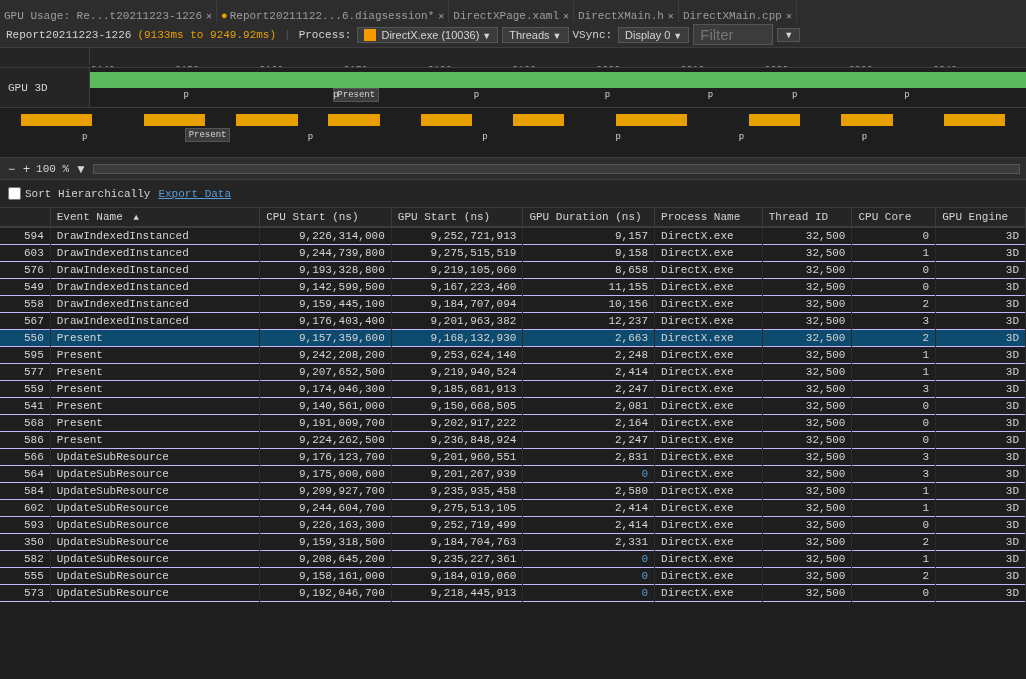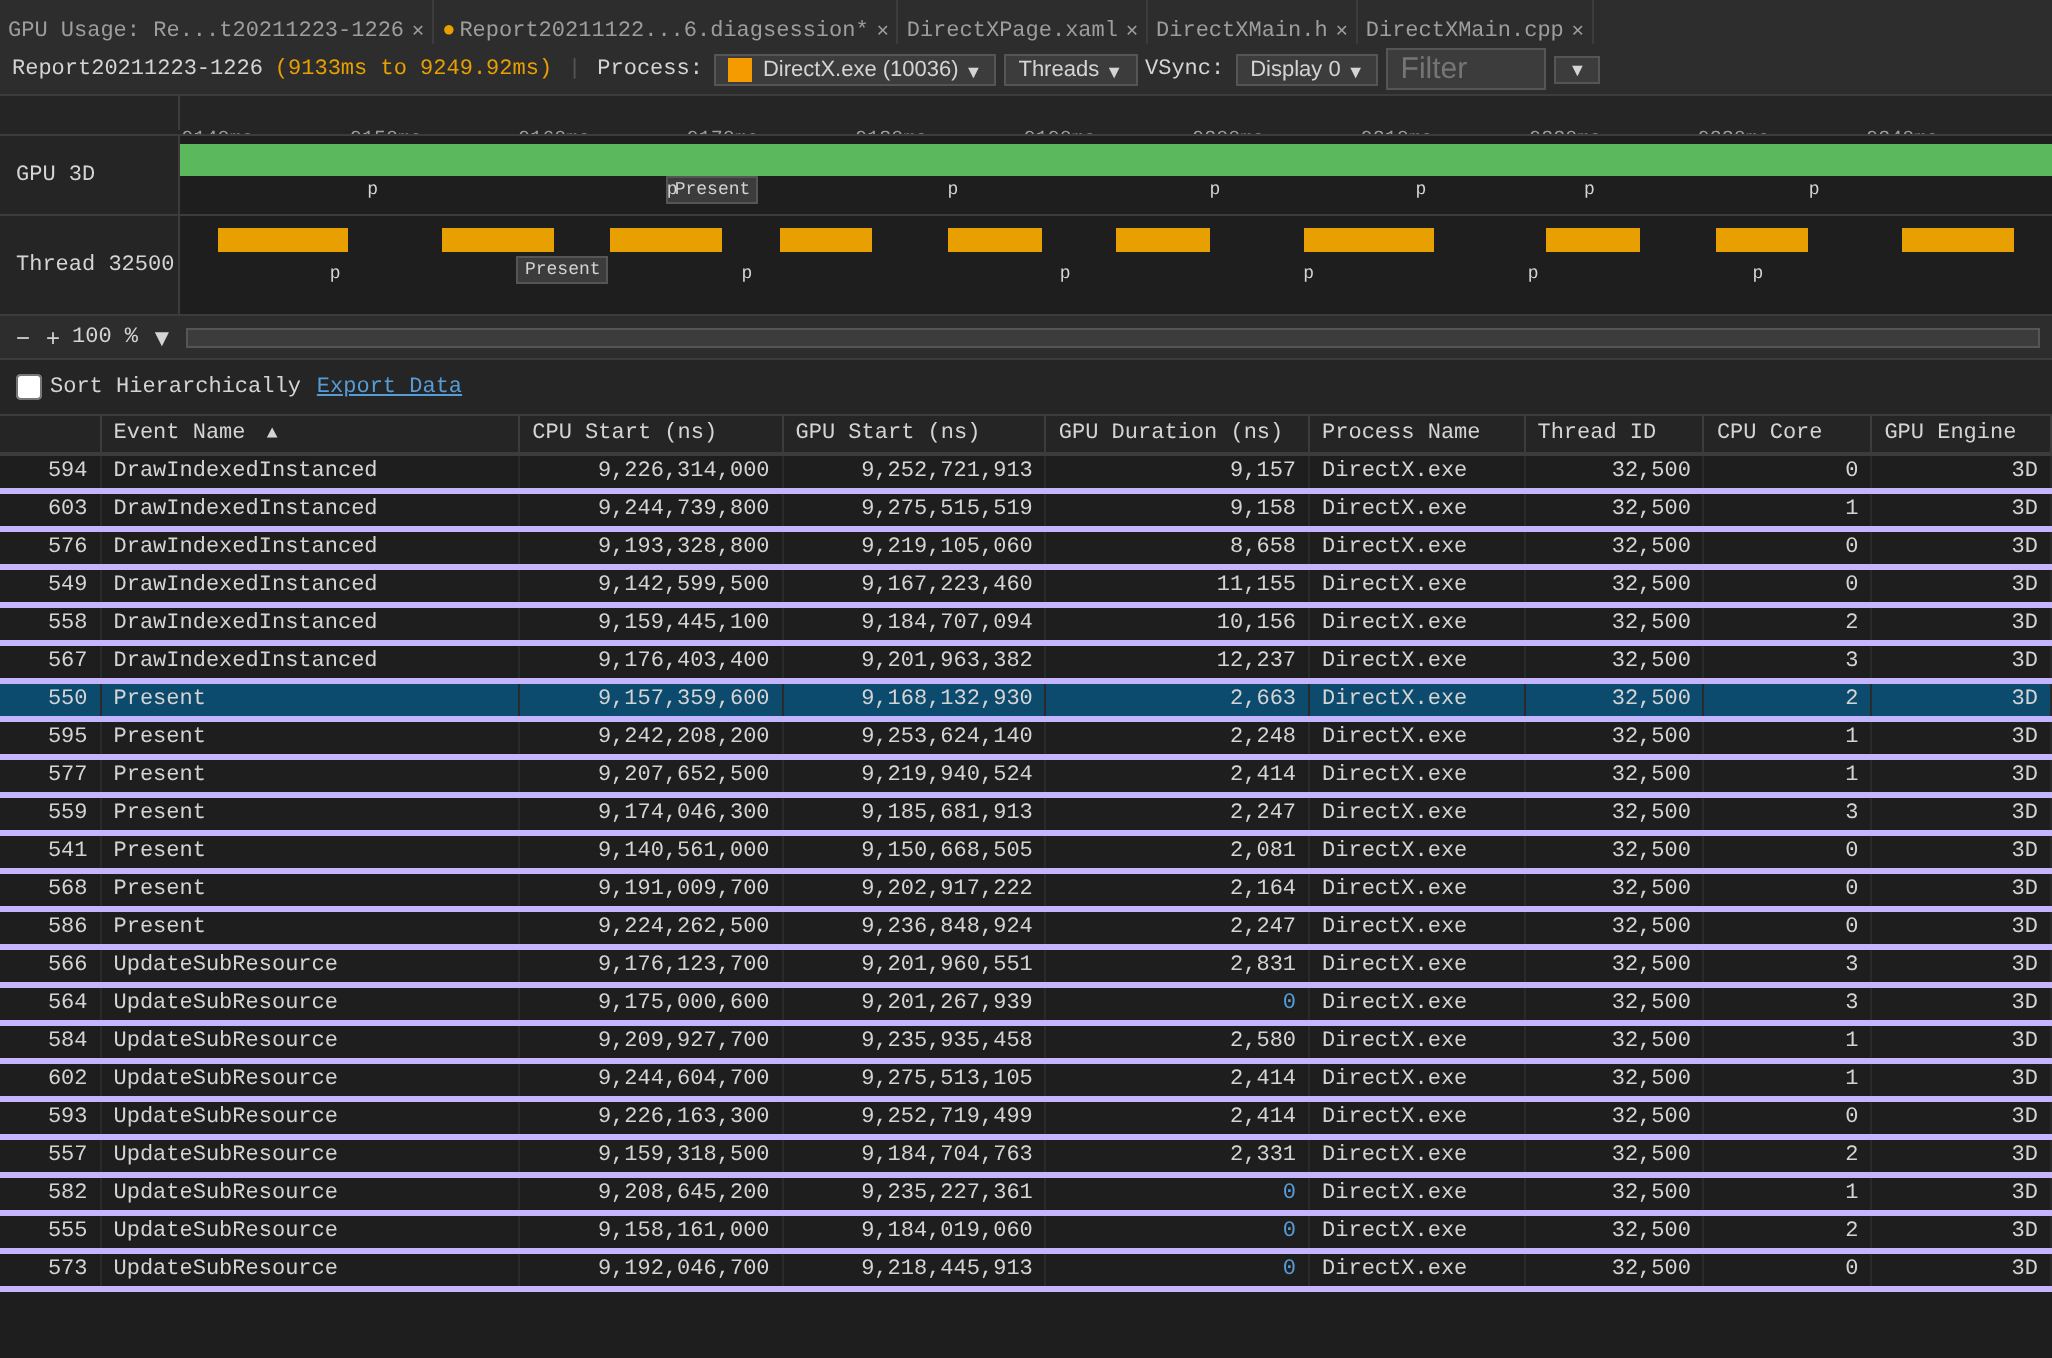--- a/index.html
+++ b/index.html
@@ -245,21 +245,21 @@
       padding: 3px 6px;
       text-align: left;
       border-bottom: 2px solid #3c3c3c;
       border-right: 1px solid #3c3c3c;
       color: #d4d4d4;
       font-weight: normal;
       white-space: nowrap;
       overflow: hidden;
     }
     tbody tr {
-      border-bottom: 3px solid #c4b5fd;
+      border-bottom: 1px solid #c4b5fd;
     }
     tbody tr.selected { background: #0c4a6e; }
     tbody td {
       padding: 2px 6px;
       border-right: 1px solid #2a2a2a;
       white-space: nowrap;
       overflow: hidden;
       text-overflow: ellipsis;
     }
     .td-number { text-align: right; }
@@ -367,21 +367,20 @@
       <span class="p-label" style="left:26%;">p</span>
       <span class="p-label" style="left:41%;">p</span>
       <span class="p-label" style="left:55%;">p</span>
       <span class="p-label" style="left:66%;">p</span>
       <span class="p-label" style="left:75%;">p</span>
       <span class="p-label" style="left:87%;">p</span>
     </div>
   </div>
 
   <div class="gpu-row" style="height:50px;">
-    <div class="row-label">Thread 32500</div>
     <div class="row-track" style="position:relative;">
 
       <div class="thread-block" style="left:2%;width:7%;"></div>
       <div class="thread-block" style="left:14%;width:6%;"></div>
       <div class="thread-block" style="left:23%;width:6%;"></div>
       <div class="thread-block" style="left:32%;width:5%;"></div>
       <div class="thread-block" style="left:41%;width:5%;"></div>
       <div class="thread-block" style="left:50%;width:5%;"></div>
       <div class="thread-block" style="left:60%;width:7%;"></div>
       <div class="thread-block" style="left:73%;width:5%;"></div>
@@ -625,21 +624,21 @@
     <td class="col-event">UpdateSubResource</td>
     <td class="td-number col-cpustart">9,226,163,300</td>
     <td class="td-number col-gpustart">9,252,719,499</td>
     <td class="td-number col-gpudur">2,414</td>
     <td class="col-process">DirectX.exe</td>
     <td class="td-number col-thread">32,500</td>
     <td class="td-number col-cpucore">0</td>
     <td class="td-number col-gpueng">3D</td>
   </tr>
             <tr>
-    <td class="td-number col-num">557</td>
+    <td class="td-number col-num">350</td>
     <td class="col-event">UpdateSubResource</td>
     <td class="td-number col-cpustart">9,159,318,500</td>
     <td class="td-number col-gpustart">9,184,704,763</td>
     <td class="td-number col-gpudur">2,331</td>
     <td class="col-process">DirectX.exe</td>
     <td class="td-number col-thread">32,500</td>
     <td class="td-number col-cpucore">2</td>
     <td class="td-number col-gpueng">3D</td>
   </tr>
             <tr>

